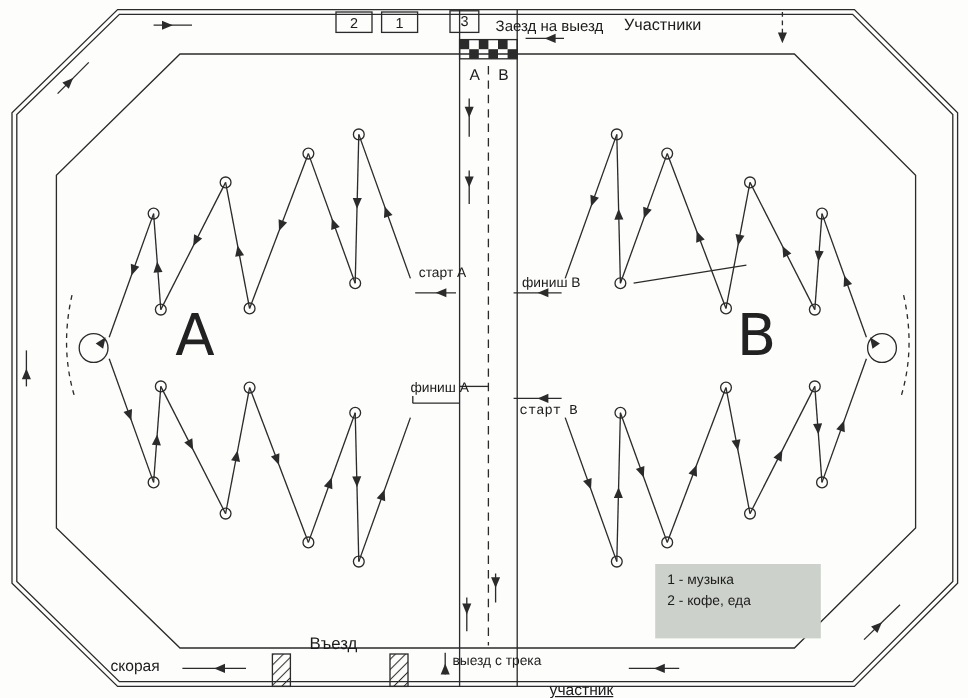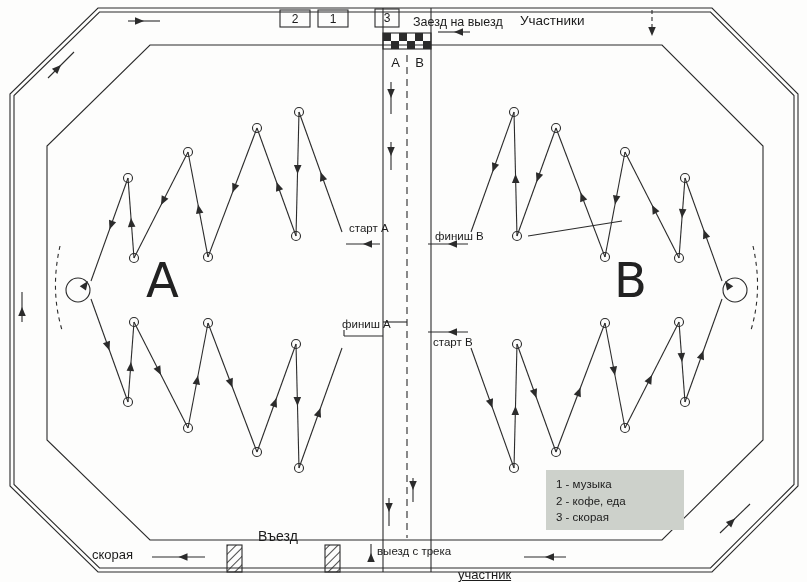--- a/index.html
+++ b/index.html
@@ -6,21 +6,21 @@
   #stage{position:relative;width:807px;height:582px;background:#fdfdfc;overflow:hidden;
          font-family:"Liberation Sans",sans-serif;color:#1c1c1c;}
   #draw{position:absolute;left:0;top:0;}
   .lbl{position:absolute;white-space:nowrap;color:#1c1c1c;}
   .boxnum{display:flex;align-items:center;justify-content:center;font-size:12px;}
   .small{font-size:11.5px;}
   .mid{font-size:13px;}
   .lane{width:23px;text-align:center;font-size:13px;}
   .big{font-size:48px;font-family:"DejaVu Sans",sans-serif;color:#222;}
   #legend{position:absolute;left:546px;top:470px;width:118px;background:#cdd1cb;
-          padding:6px 10px 4px 10px;font-size:11.5px;line-height:1.45;}
+          padding:6px 10px 23px 10px;font-size:11.5px;line-height:1.45;}
 </style>
 </head>
 <body>
 
 <div id="stage">
 
   <svg id="draw" width="807" height="582" viewBox="0 0 807 582">
     <defs>
       <pattern id="hatch" width="6" height="6" patternUnits="userSpaceOnUse" patternTransform="rotate(45)">
         <line x1="0" y1="0" x2="0" y2="6" stroke="#2b2b2b" stroke-width="1.7"></line>
@@ -212,28 +212,27 @@
   <div class="lbl boxnum" style="left:375px;top:9px;width:24px;height:18px;">3</div>
   <div class="lbl" style="left:413px;top:15px;font-size:12.5px;">Заезд на выезд</div>
   <div class="lbl" style="left:520px;top:13px;font-size:13.5px;text-align:center;">Участники</div>
 
   <div class="lbl lane" style="left:384px;top:55px;">А</div>
   <div class="lbl lane" style="left:408px;top:55px;">В</div>
 
   <div class="lbl small" style="left:334px;top:222px;margin-left:15px;">старт A</div>
   <div class="lbl small" style="left:435px;top:230px;">финиш B</div>
   <div class="lbl small" style="left:330px;top:318px;margin-left:12px;">финиш A</div>
-  <div class="lbl small" style="left:433px;top:336px;">старт B</div>
+  <div class="lbl small" style="left:433px;top:336px;font-family:Liberation Mono, monospace;">старт B</div>
 
   <div class="lbl big" style="left:146px;top:252px;">A</div>
   <div class="lbl big" style="left:614px;top:252px;">B</div>
 
   <div class="lbl mid" style="left:92px;top:547px;">скорая</div>
   <div class="lbl mid" style="left:458px;top:567px;text-decoration:underline;">участник</div>
   <div class="lbl small" style="left:377px;top:545px;">выезд с трека</div>
   <div class="lbl" style="left:258px;top:528px;font-size:14px;">Въезд</div>
 
   <div id="legend">
     <div>1 - музыка</div>
     <div>2 - кофе, еда</div>
-    <div>3 - скорая</div>
   </div>
 </div>
 
 </body></html>

